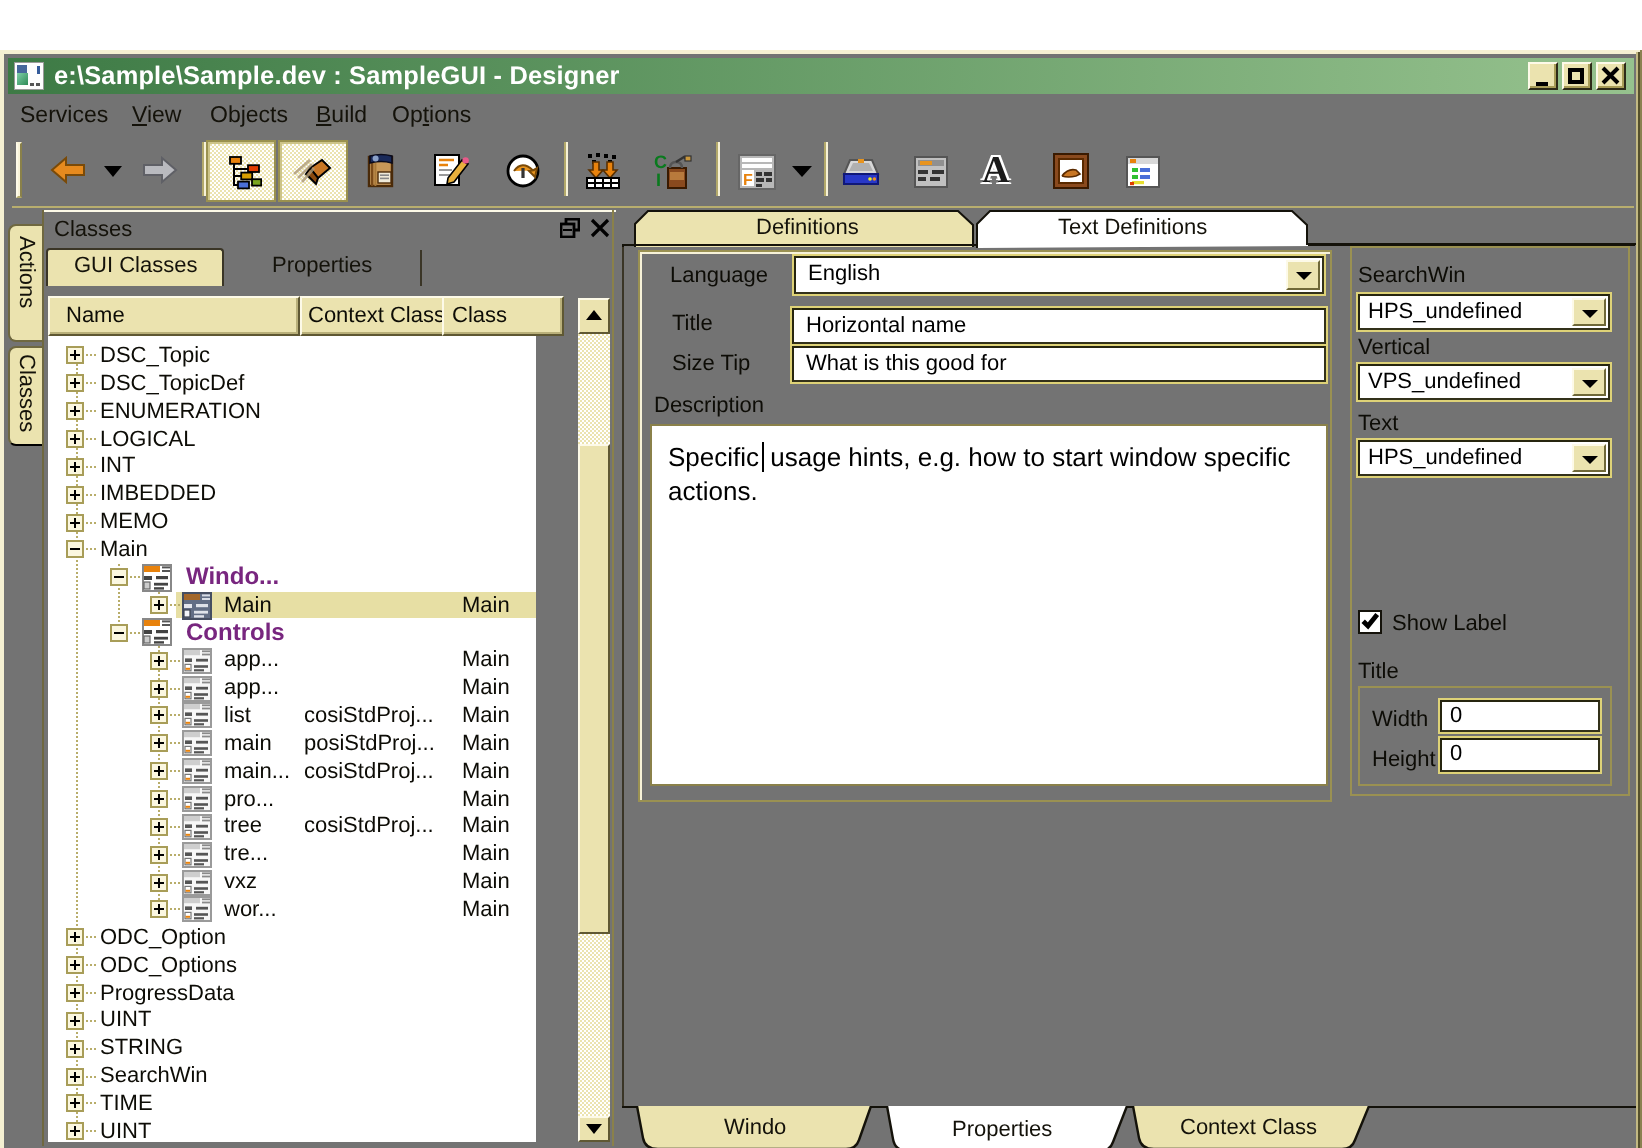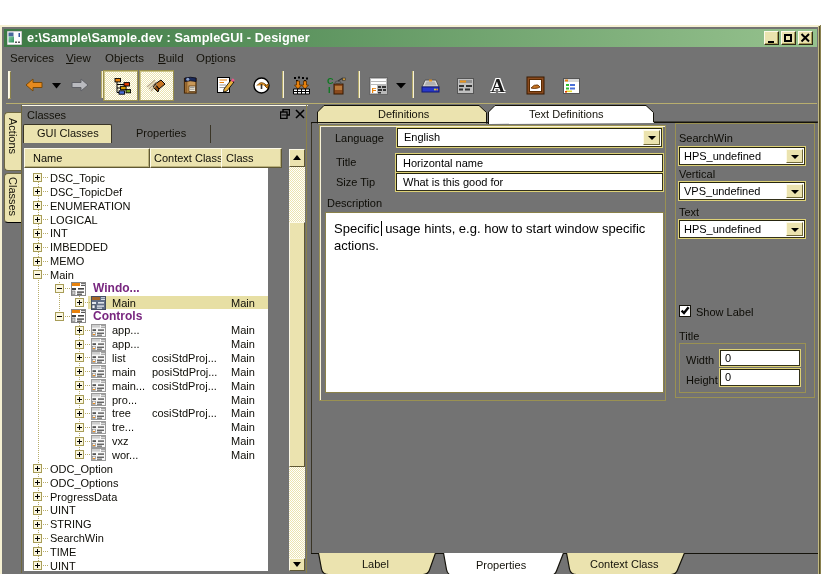--- a/index.html
+++ b/index.html
@@ -686,21 +686,21 @@
         <span style="left:4px;top:1px">0</span>
       </div>
 
 <svg class="ab" style="left:311px;top:528px" width="507" height="24" viewBox="0 0 507 24">
 <path d="M0 0.5 H507" stroke="#14120a" stroke-width="1"></path>
 <path d="M7.5 0 L10.5 16 Q11.5 21.5 18 21.5 H112 Q117 21.5 118.5 17 L124.5 0" fill="#ebe3af" stroke="#14120a" stroke-width="1.2"></path>
 <path d="M255.5 0 L258.5 16 Q259.5 21.5 266 21.5 H360 Q365 21.5 366.5 17 L373.5 0" fill="#ebe3af" stroke="#14120a" stroke-width="1.2"></path>
 <path d="M132.5 0 L135.5 16.5 Q136.5 22.5 143 22.5 H239 Q244 22.5 245.5 18 L252.5 0" fill="#fff" stroke="#14120a" stroke-width="1.2"></path>
 <path d="M134 1 H251" stroke="#fff" stroke-width="1.6"></path>
 </svg>
-<div class="ab t11" style="left:362px;top:533px">Label</div>
+<div class="ab t11" style="left:362px;top:533px">Windo</div>
 <div class="ab t11" style="left:476px;top:534px">Properties</div>
 <div class="ab t11" style="left:590px;top:533px">Context Class</div>
 
 <svg class="ab" style="left:803px;top:556px" width="15" height="13" viewBox="0 0 15 13">
 <path d="M14 0 L1 13 M14 4 L5 13 M14 8 L9 13" stroke="#8a814a" stroke-width="1.5"></path>
 <path d="M15 1 L2 14 M15 5 L6 14 M15 9 L10 14" stroke="#fdfae8" stroke-width="1"></path>
 </svg>
 
 </path></div>
 </body></html>

